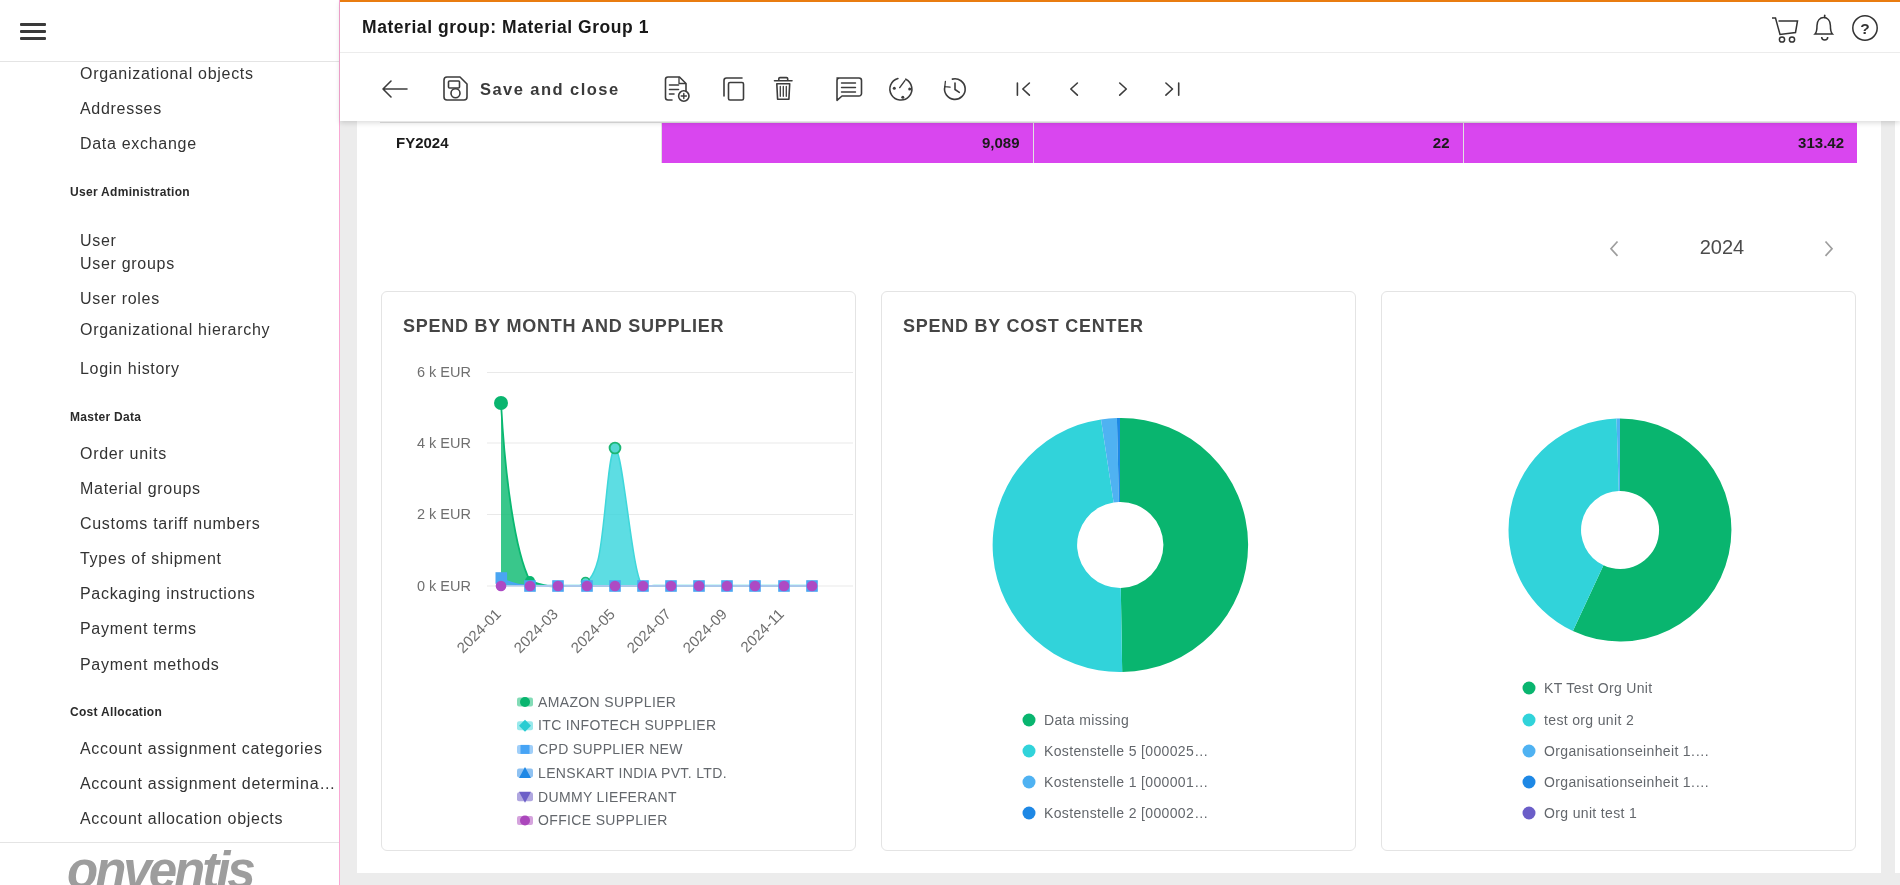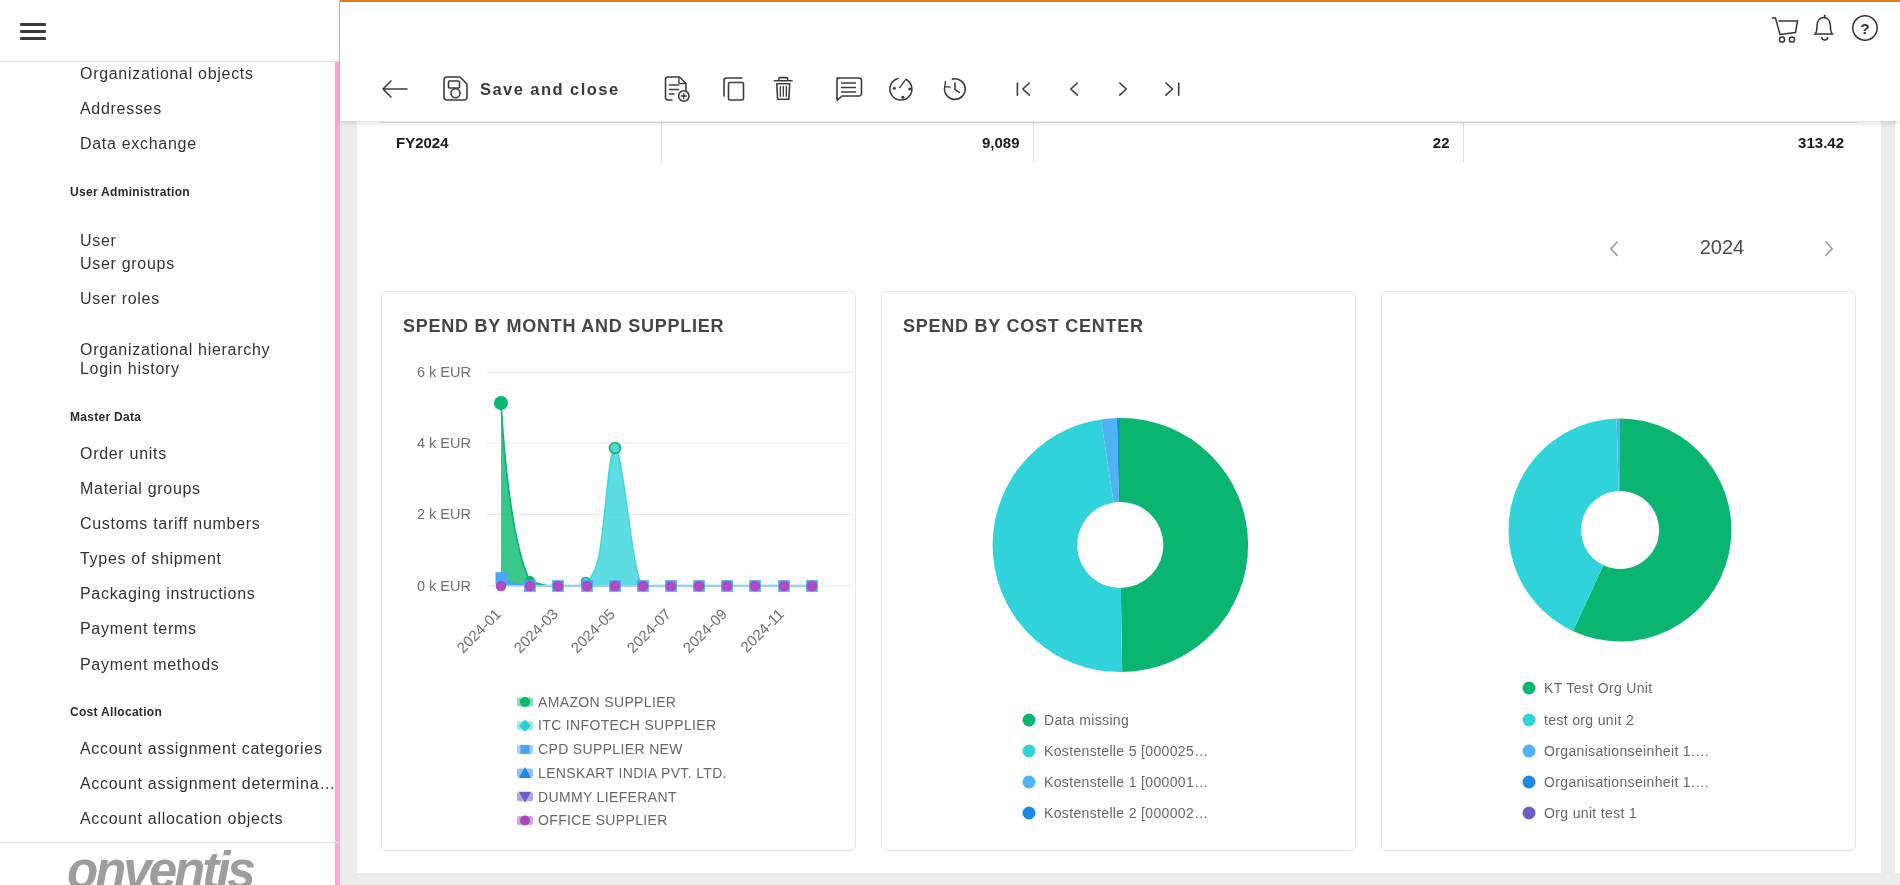--- a/index.html
+++ b/index.html
@@ -1,21 +1,21 @@
 <!DOCTYPE html>
 <html><head>
 <meta charset="utf-8">
 <style>
   * { margin:0; padding:0; box-sizing:border-box; }
   html,body { width:1900px; height:885px; overflow:hidden; background:#fff;
     font-family:"Liberation Sans", sans-serif; }
 
   
   #sidebar { position:absolute; left:0; top:0; width:340px; height:885px;
-    background:#fff; border-right:5px solid #f9a8d4; }
+    background:#fff; border-right:1px solid #f9a8d4; }
   #sbhead { position:absolute; left:0; top:0; width:339px; height:62px;
     border-bottom:1px solid #e4e4e4; background:#fff; }
   .burger { position:absolute; left:20px; top:23px; width:26px; }
   .burger div { height:2.5px; background:#3a3a3a; margin-bottom:4.5px; border-radius:1px; }
   .nav-h { position:absolute; left:70px; font-size:12px; letter-spacing:.3px; font-weight:700; color:#2a2a2a; white-space:nowrap; }
   .nav-i { position:absolute; left:80px; font-size:16px; letter-spacing:.7px; color:#333; white-space:nowrap; }
   #sbline { position:absolute; left:0; top:842px; width:339px; height:1px; background:#e4e4e4; }
   #logo { position:absolute; left:67px; top:841px; width:200px; height:44px; overflow:hidden;
     font-size:51px; font-weight:700; font-style:italic; color:#9d9d9d; letter-spacing:-3px;text-decoration:underline; }
 
@@ -32,21 +32,21 @@
 
   
   #ftable { position:absolute; left:40px; top:122px; width:1477px; border-collapse:collapse;
     font-size:15px; color:#1b1b1b; }
   #ftable td { border:1px solid #e1e1e1; height:40px; padding:0 13px; font-weight:700; }
   #ftable td:first-child { padding-left:16px; }
   #ftable tr td:first-child { border-left:none; }
   #ftable tr td:last-child { border-right:none;text-align:right; }
   
   #ftable tr:last-child td { border-bottom:none; }
-  .num { text-align:right; background:#ffffff; }
+  .num { text-align:right; background:#d946ef; }
   .gt td { background:#f4f4f4; }
 
   
   #pager { position:absolute; top:236px; left:1252px; width:260px; text-align:center;
     font-size:20px; color:#4b4b4b; }
 
   
   .card { position:absolute; top:291px; width:475px; height:560px; background:#fff;
     border:1px solid #e4e4e4; border-radius:6px; }
   .ctitle { position:absolute; left:21px; top:24px; font-size:18px; font-weight:700;
@@ -63,21 +63,21 @@
         <div></div>
       </div>
     </div>
   <div class="nav-i" style="top:65px">Organizational objects</div>
   <div class="nav-i" style="top:100px">Addresses</div>
   <div class="nav-i" style="top:135px">Data exchange</div>
   <div class="nav-h" style="top:185px">User Administration</div>
   <div class="nav-i" style="top:232px">User</div>
   <div class="nav-i" style="top:255px">User groups</div>
   <div class="nav-i" style="top:290px">User roles</div>
-  <div class="nav-i" style="top:341px">Organizational hierarchy</div>
+  <div class="nav-i" style="top:321px">Organizational hierarchy</div>
   <div class="nav-i" style="top:360px">Login history</div>
   <div class="nav-h" style="top:410px">Master Data</div>
   <div class="nav-i" style="top:445px">Order units</div>
   <div class="nav-i" style="top:480px">Material groups</div>
   <div class="nav-i" style="top:515px">Customs tariff numbers</div>
   <div class="nav-i" style="top:550px">Types of shipment</div>
   <div class="nav-i" style="top:585px">Packaging instructions</div>
   <div class="nav-i" style="top:620px">Payment terms</div>
   <div class="nav-i" style="top:656px">Payment methods</div>
   <div class="nav-h" style="top:705px">Cost Allocation</div>
@@ -249,20 +249,23 @@
           <text x="162" y="463.7">Organisationseinheit 1.…</text>
         <circle cx="147" cy="490" r="6.5" fill="#1e88e5"></circle>
           <text x="162" y="494.7">Organisationseinheit 1.…</text>
         <circle cx="147" cy="521" r="6.5" fill="#6b5ec8"></circle>
           <text x="162" y="525.7">Org unit test 1</text>
       </g>
     </svg>
   </div>
 
   <div id="header">
+    <div id="titlebar">
+      <div id="title">Material group: Material Group 1</div>
+    </div>
     <svg width="1560" height="121" viewBox="0 0 1560 121" style="position:absolute;left:0;top:0">
 
       <g stroke="#333" stroke-width="1.5" fill="none">
         <path d="M1432,16 h3.5 l4.5,16.5 l15.5,-2 l2,-11.5 h-19"></path>
         <circle cx="1442" cy="37.5" r="2.6"></circle>
         <circle cx="1452" cy="37.5" r="2.6"></circle>
       </g>
 
       <g stroke="#333" stroke-width="1.5" fill="none">
         <path d="M1475,32 c0,0 2,-2 2,-8.5 c0,-5 3,-8 6.7,-8 c3.7,0 6.7,3 6.7,8 c0,6.5 2,8.5 2,8.5 Z"></path>

